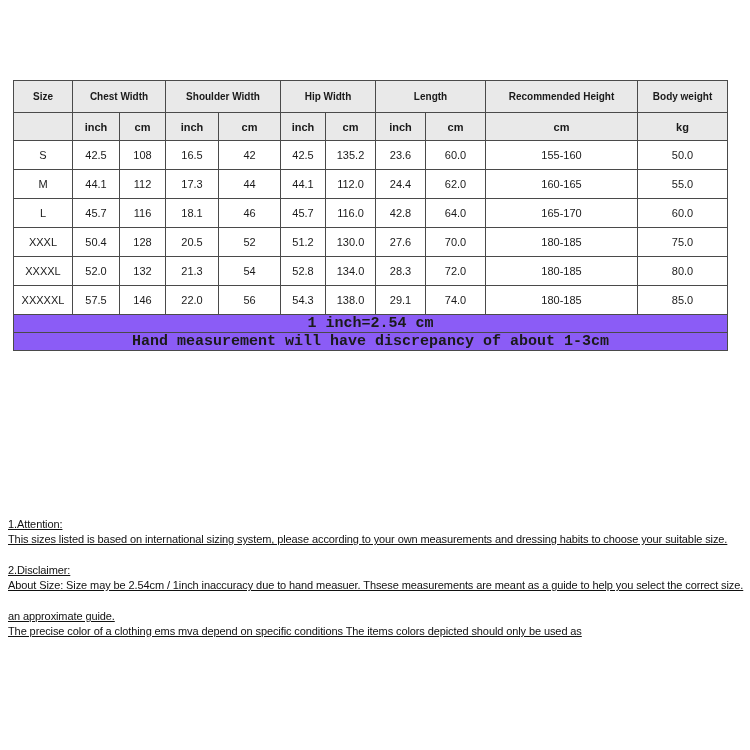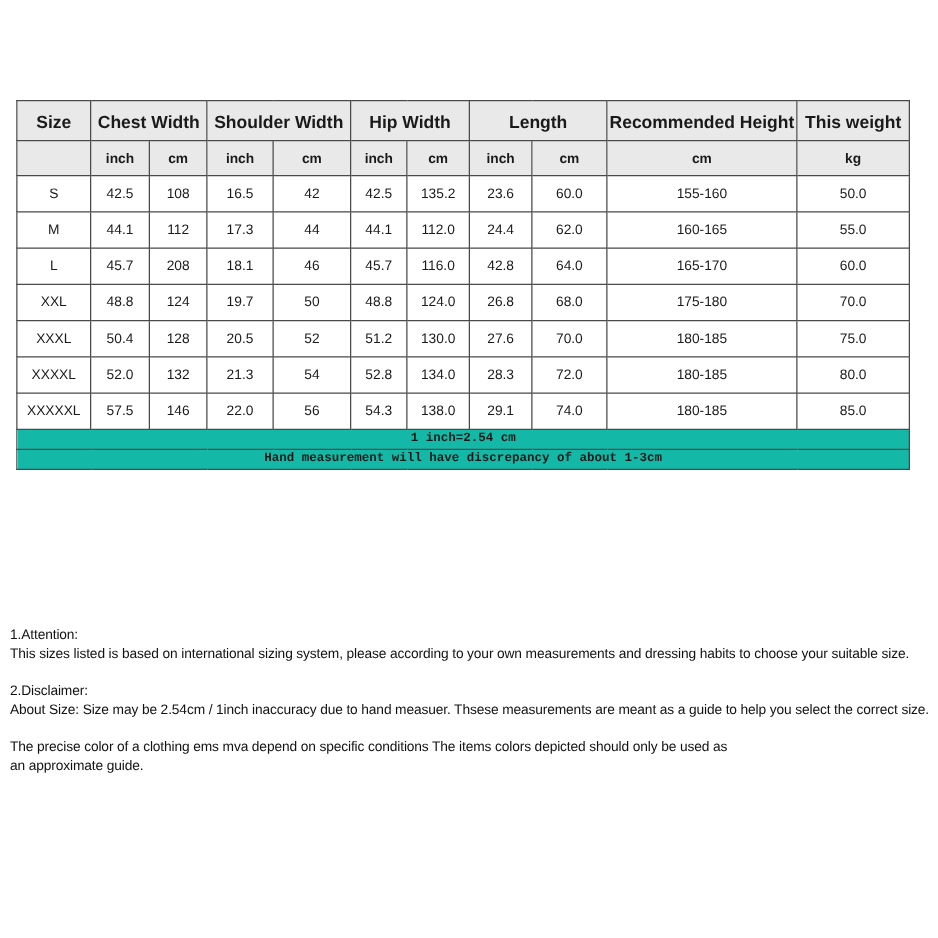--- a/index.html
+++ b/index.html
@@ -26,51 +26,51 @@
   table.size-chart th, table.size-chart td{
     border:1px solid var(--border-color);
     text-align:center;
     vertical-align:middle;
     padding:0;
     overflow:hidden;
   }
   tr.group-header th{
     height:31px;
     background:var(--header-bg);
-    font-size:14px;
+    font-size:10px;
     font-weight:bold;
   }
   tr.unit-row td{
     height:27px;
     background:var(--header-bg);
     font-size:11px;
     font-weight:bold;
   }
   tr.data-row td{
     height:28px;
     background:#ffffff;
     font-size:11px;
   }
   tr.note-row td{
     height:15px;
-    background:#14b8a6;
+    background:#8b5cf6;
     font-family:"Liberation Mono", monospace;
     font-weight:bold;
-    font-size:10px;
+    font-size:15px;
   }
   .footnotes{
     position:absolute;
     left:8px;top:501px;
     width:742px;
     font-size:11px;
     line-height:15px;
     letter-spacing:-0.1px;
     color:#111111;
   }
-  .fn-block{margin:0 0 15px 0;}
+  .fn-block{margin:16px 0 15px 0;text-decoration:underline;}
   .fn-line{white-space:nowrap;}
 </style>
 </head>
 <body>
 
 <table class="size-chart">
   <colgroup>
     <col style="width:59px">
       <col style="width:47px">
       <col style="width:46px">
@@ -84,21 +84,21 @@
       <col style="width:90px">
   </colgroup>
   <thead>
       <tr class="group-header">
         <th colspan="1">Size</th>
         <th colspan="2">Chest Width</th>
         <th colspan="2">Shoulder Width</th>
         <th colspan="2">Hip Width</th>
         <th colspan="2">Length</th>
         <th colspan="1">Recommended Height</th>
-        <th colspan="1">This weight</th>
+        <th colspan="1">Body weight</th>
       </tr>
       <tr class="unit-row">
         <td></td>
         <td>inch</td>
         <td>cm</td>
         <td>inch</td>
         <td>cm</td>
         <td>inch</td>
         <td>cm</td>
         <td>inch</td>
@@ -130,42 +130,29 @@
         <td>44.1</td>
         <td>112.0</td>
         <td>24.4</td>
         <td>62.0</td>
         <td>160-165</td>
         <td>55.0</td>
       </tr>
       <tr class="data-row">
         <td>L</td>
         <td>45.7</td>
-        <td>208</td>
+        <td>116</td>
         <td>18.1</td>
         <td>46</td>
         <td>45.7</td>
         <td>116.0</td>
         <td>42.8</td>
         <td>64.0</td>
         <td>165-170</td>
         <td>60.0</td>
-      </tr>
-      <tr class="data-row">
-        <td>XXL</td>
-        <td>48.8</td>
-        <td>124</td>
-        <td>19.7</td>
-        <td>50</td>
-        <td>48.8</td>
-        <td>124.0</td>
-        <td>26.8</td>
-        <td>68.0</td>
-        <td>175-180</td>
-        <td>70.0</td>
       </tr>
       <tr class="data-row">
         <td>XXXL</td>
         <td>50.4</td>
         <td>128</td>
         <td>20.5</td>
         <td>52</td>
         <td>51.2</td>
         <td>130.0</td>
         <td>27.6</td>
@@ -211,16 +198,16 @@
 <div class="footnotes">
   <div class="fn-block">
     <div class="fn-line">1.Attention:</div>
     <div class="fn-line">This sizes listed is based on international sizing system, please according to your own measurements and dressing habits to choose your suitable size.</div>
   </div>
   <div class="fn-block">
     <div class="fn-line">2.Disclaimer:</div>
     <div class="fn-line">About Size: Size may be 2.54cm / 1inch inaccuracy due to hand measuer. Thsese measurements are meant as a guide to help you select the correct size.</div>
   </div>
   <div class="fn-block">
+    <div class="fn-line">an approximate guide.</div>
     <div class="fn-line">The precise color of a clothing ems mva depend on specific conditions The items colors depicted should only be used as</div>
-    <div class="fn-line">an approximate guide.</div>
   </div>
 </div>
 
 </body></html>

